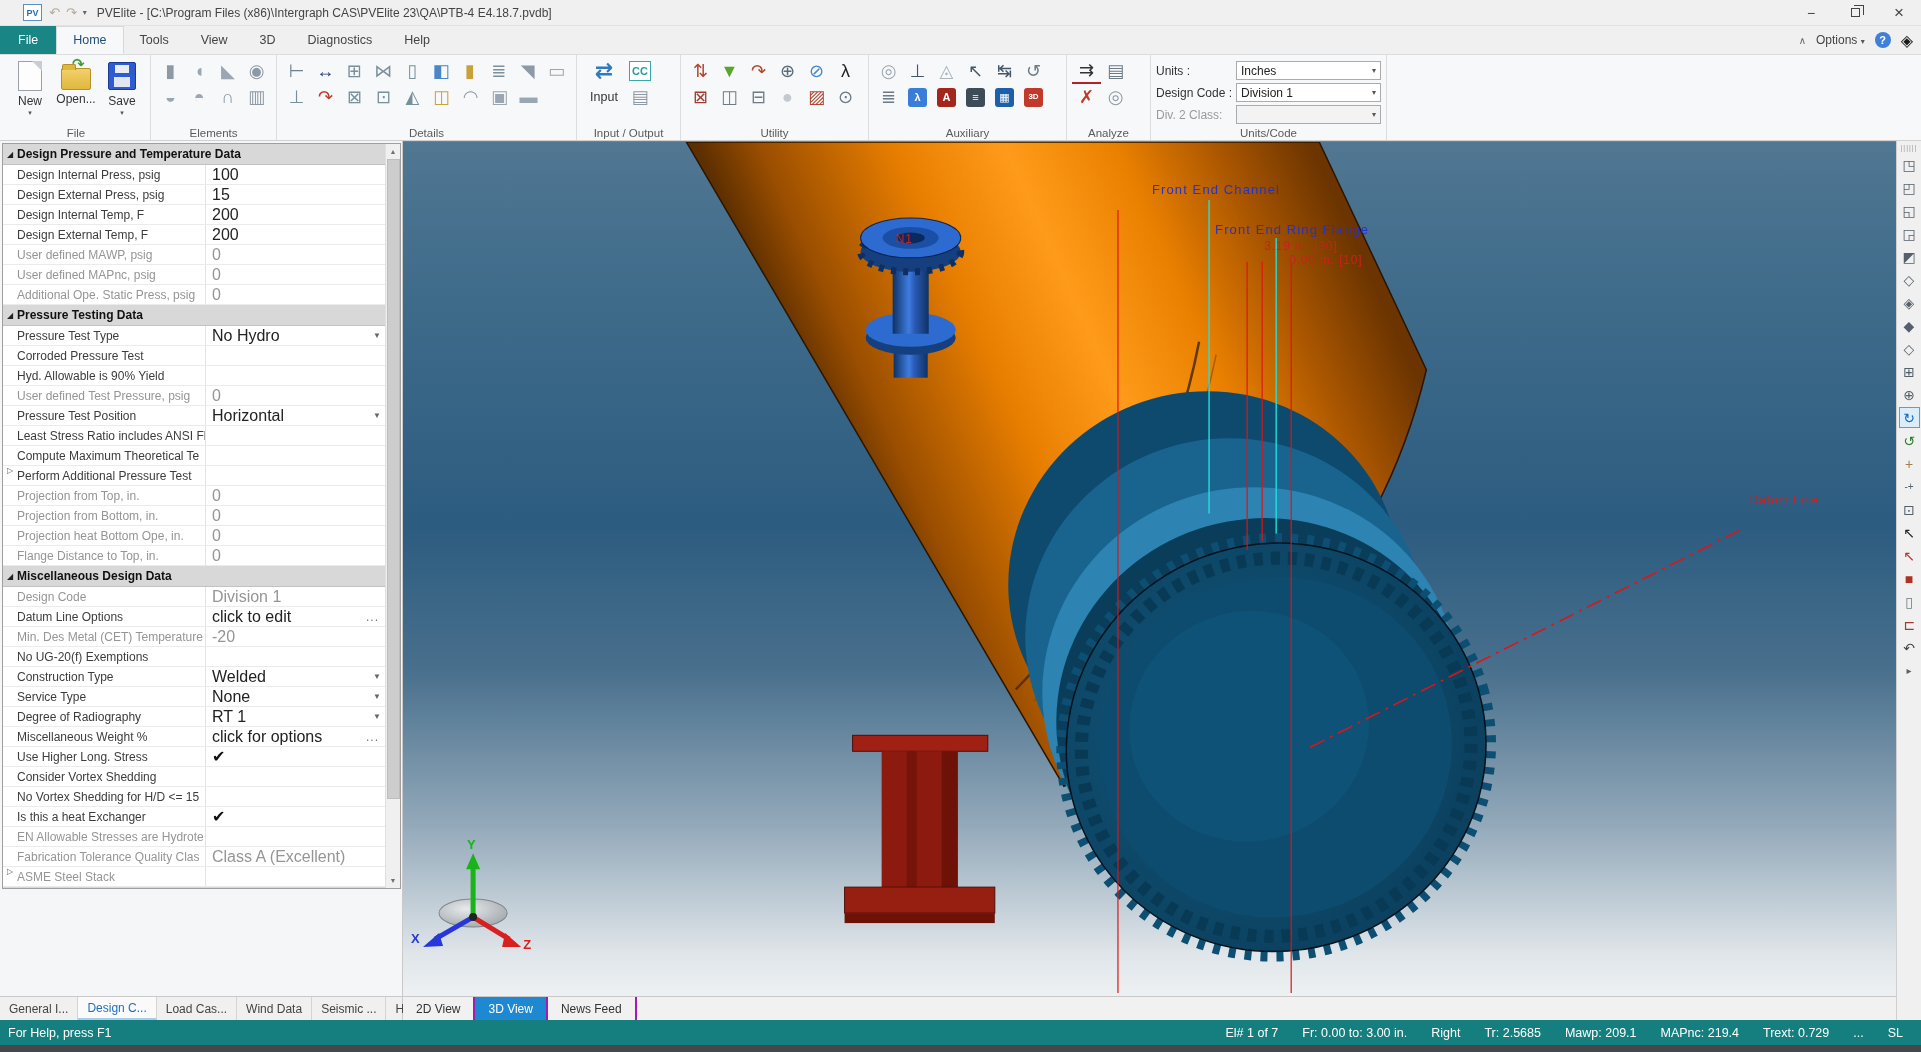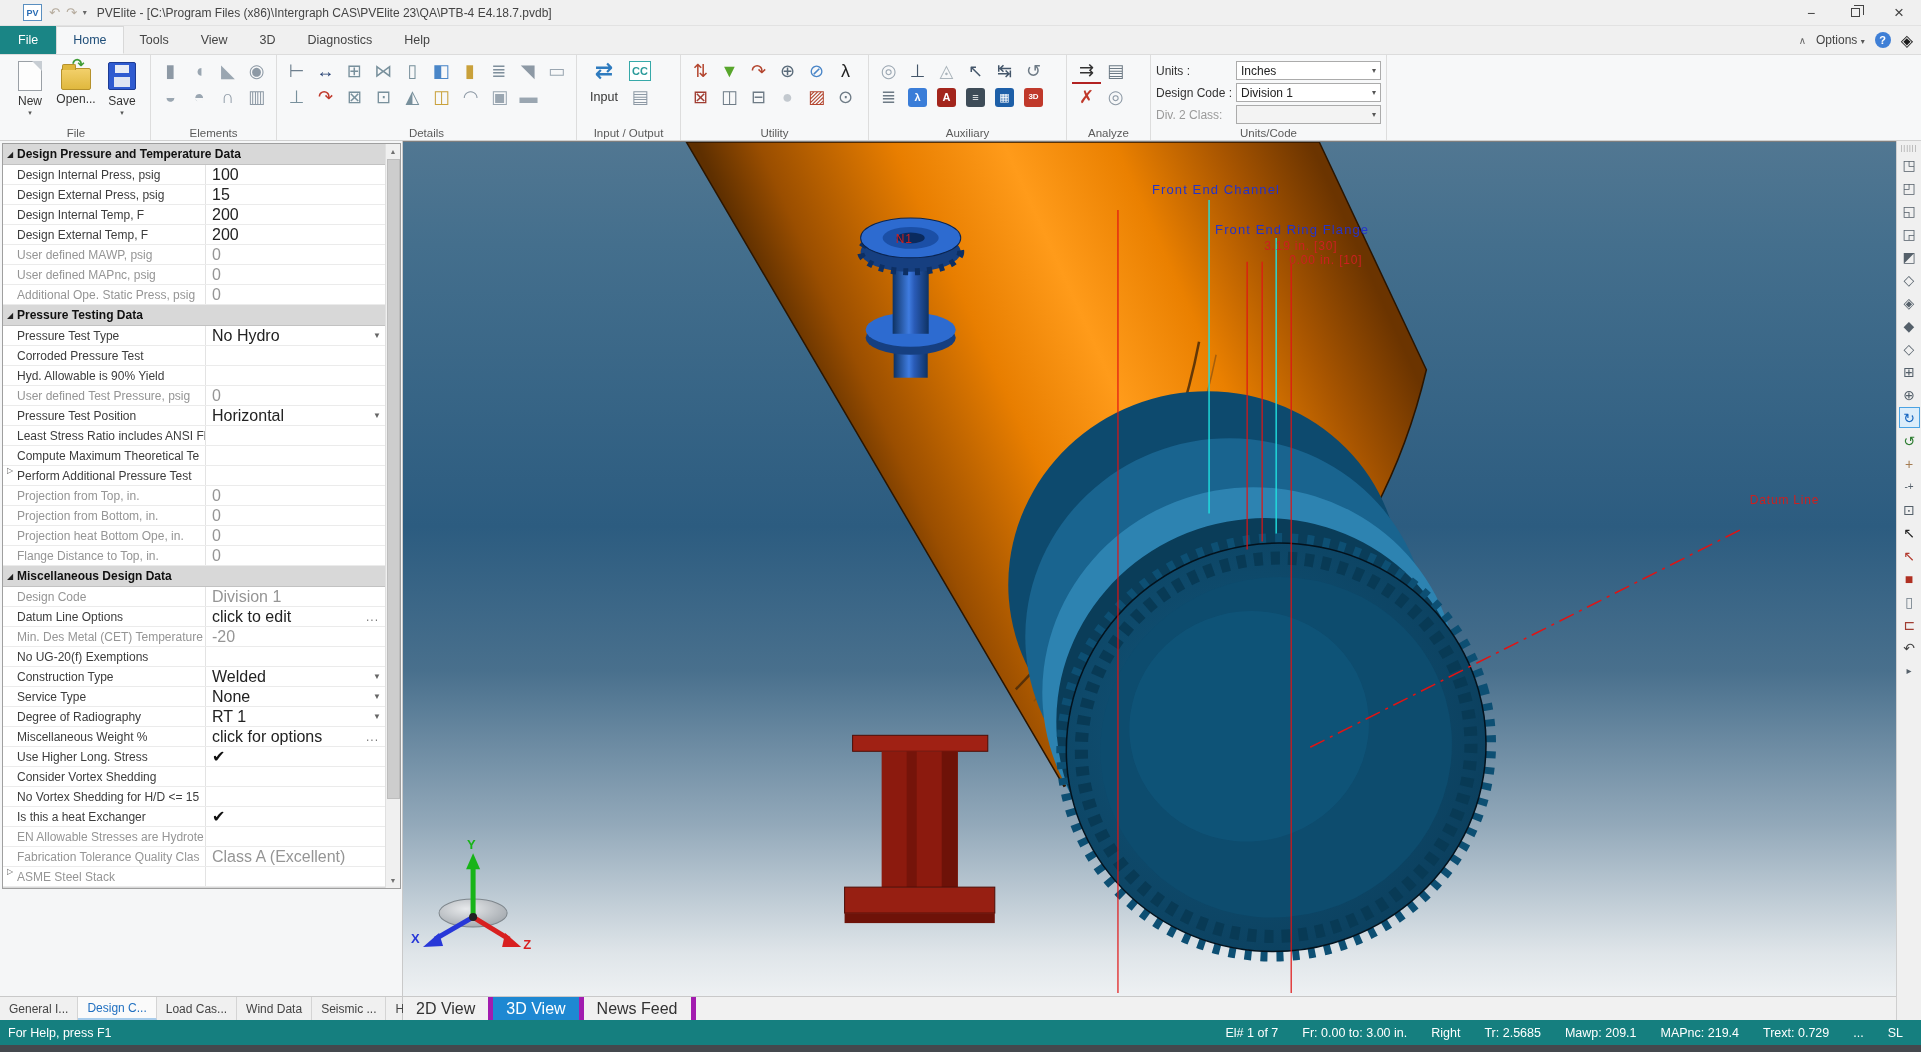--- a/index.html
+++ b/index.html
@@ -90,21 +90,21 @@
   #gthumb{position:absolute;top:15px;left:1px;width:13px;height:640px;background:#cdcdcd;border:1px solid #bdbdbd}
   
   #panel-tabs{height:24px;display:flex;align-items:stretch;background:#f0f0f0;border-top:1px solid #c9c9c9}
   .ptab{padding:0 9px;display:flex;align-items:center;font-size:12px;color:#444;border-right:1px solid #d4d4d4;white-space:nowrap}
   .ptab.sel{color:#1f6fc0;background:#fafafa;border-bottom:2px solid #a8cdec}
   
   #vp-col{flex:1;display:flex;flex-direction:column;min-width:0}
   #viewport{flex:1;position:relative;background:linear-gradient(180deg,#517792 0%,#446f8d 12%,#2c5c80 45%,#49708d 62%,#93a9ba 80%,#dfe5e9 95%,#eef1f3 100%);border-top:1px solid #7e7e7e}
   #viewport svg{position:absolute;inset:0}
   #view-tabs{height:24px;display:flex;align-items:stretch;background:#f1f1f1;border-top:1px solid #c9c9c9}
-  .vtab{padding:0 13px;display:flex;align-items:center;font-size:16px;color:#333;border-right:5px solid #a21caf;white-space:nowrap}
+  .vtab{padding:0 13px;display:flex;align-items:center;font-size:12px;color:#333;border-right:2px solid #a21caf;white-space:nowrap}
   .vtab.sel{background:#1e88d2;color:#fff}
   .lbl-blue{fill:#2433cc;font-size:13px;letter-spacing:1.1px}
   .lbl-red{fill:#cc2020;font-size:12px;letter-spacing:.8px}
   .axis-lbl{font-size:13px;font-weight:bold}
   
   #right-toolbar{width:25px;background:#f0f0f0;border-left:1px solid #cfcfcf;display:flex;flex-direction:column;align-items:center;padding-top:2px}
   .tgrip{height:10px;color:#9a9a9a;font-size:7px;letter-spacing:1px;line-height:10px}
   .tbi{width:21px;height:21px;display:flex;align-items:center;justify-content:center;font-size:14px;color:#55606a;margin:1px 0;flex:none}
   .tbi.sel{border:1px solid #4ba3e3;background:#dcedfa}
   

